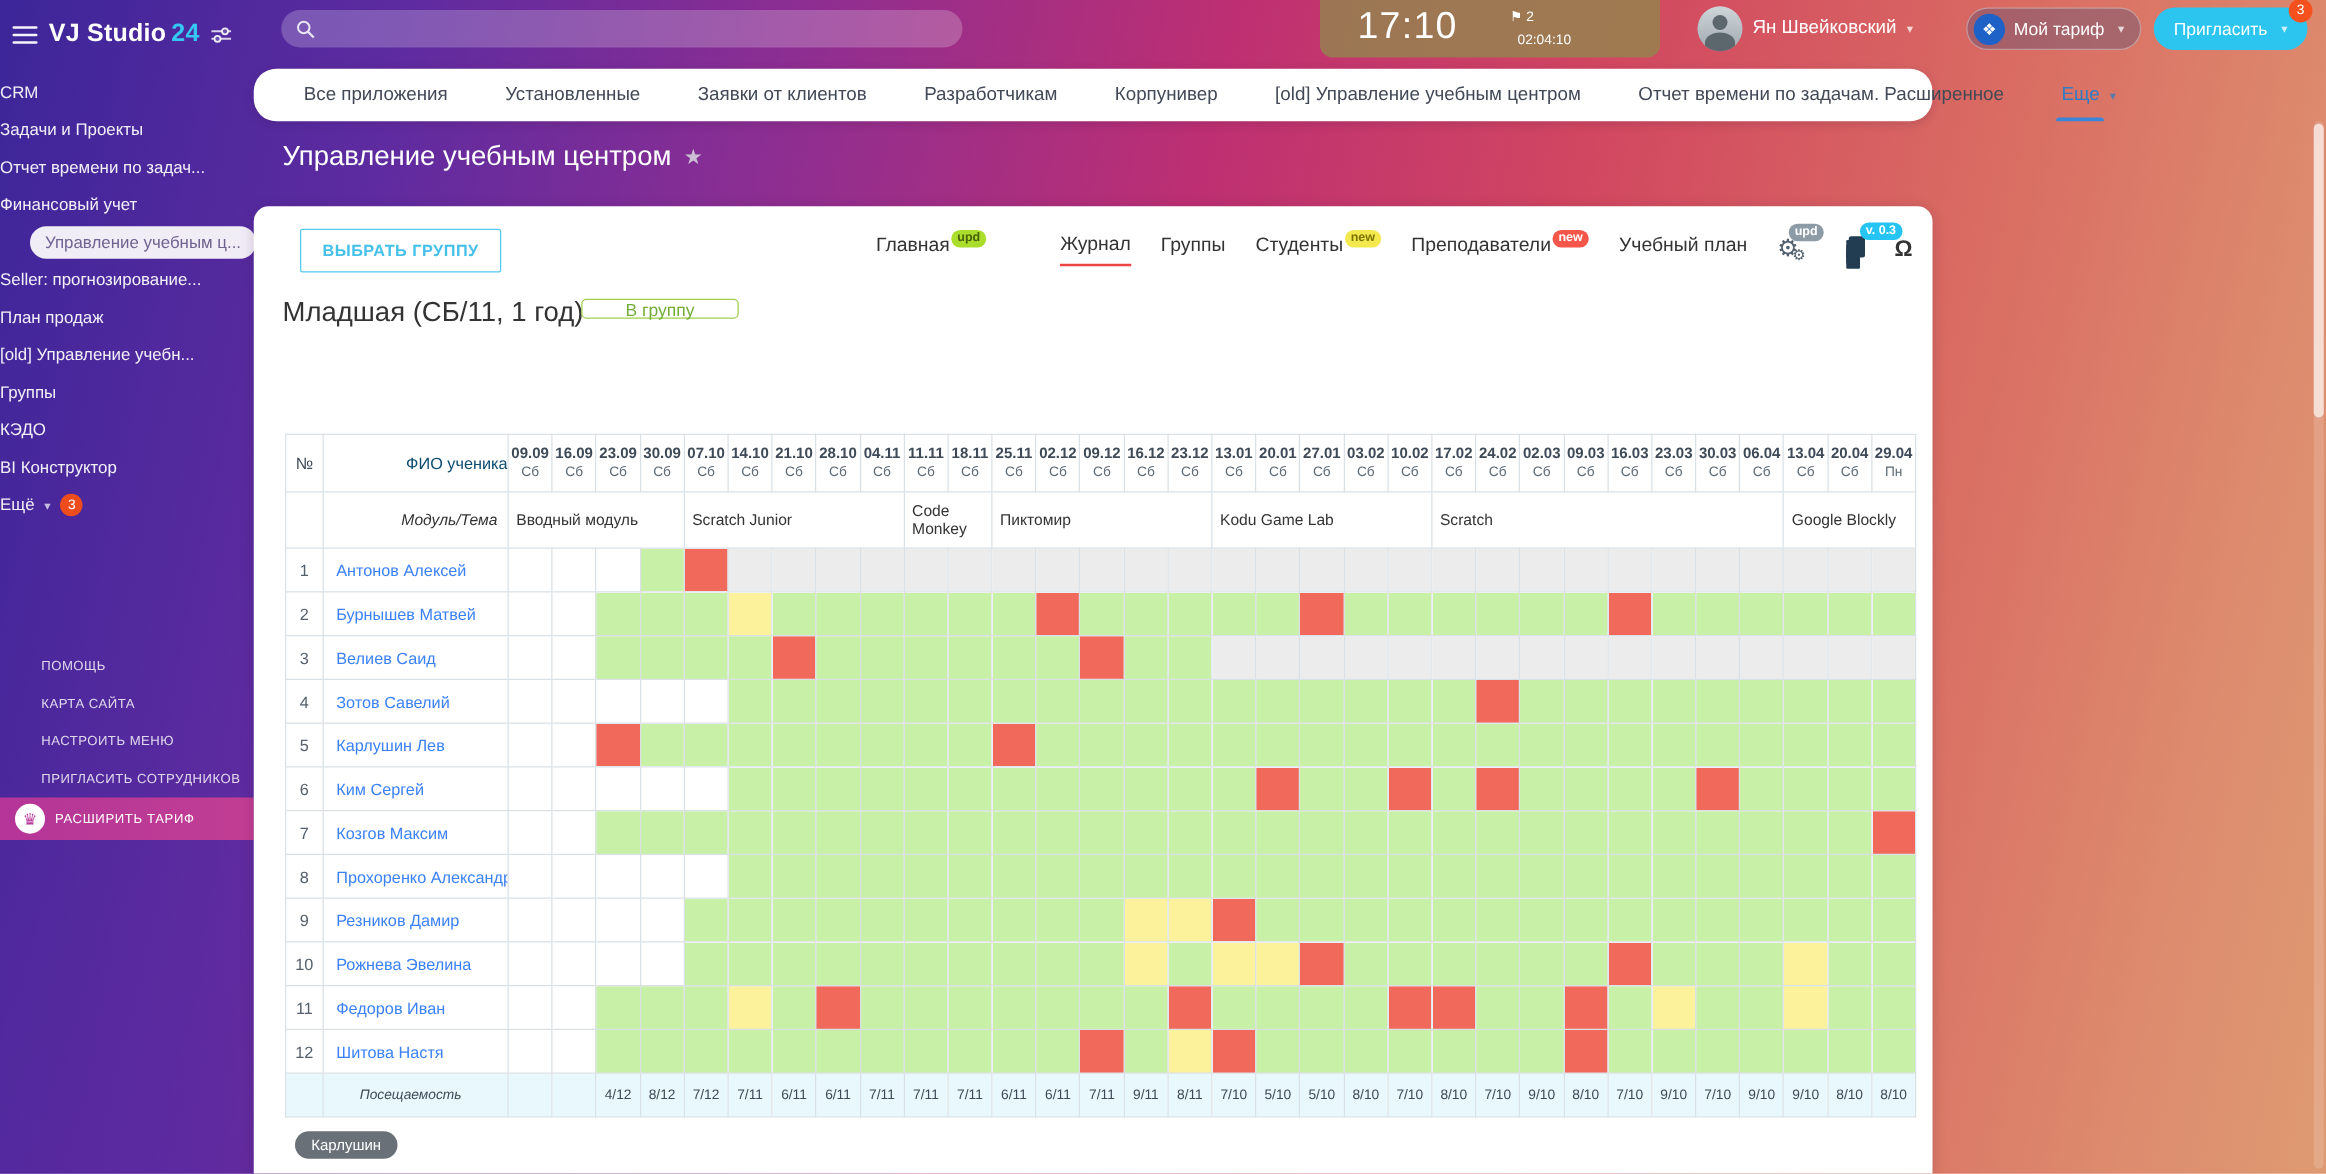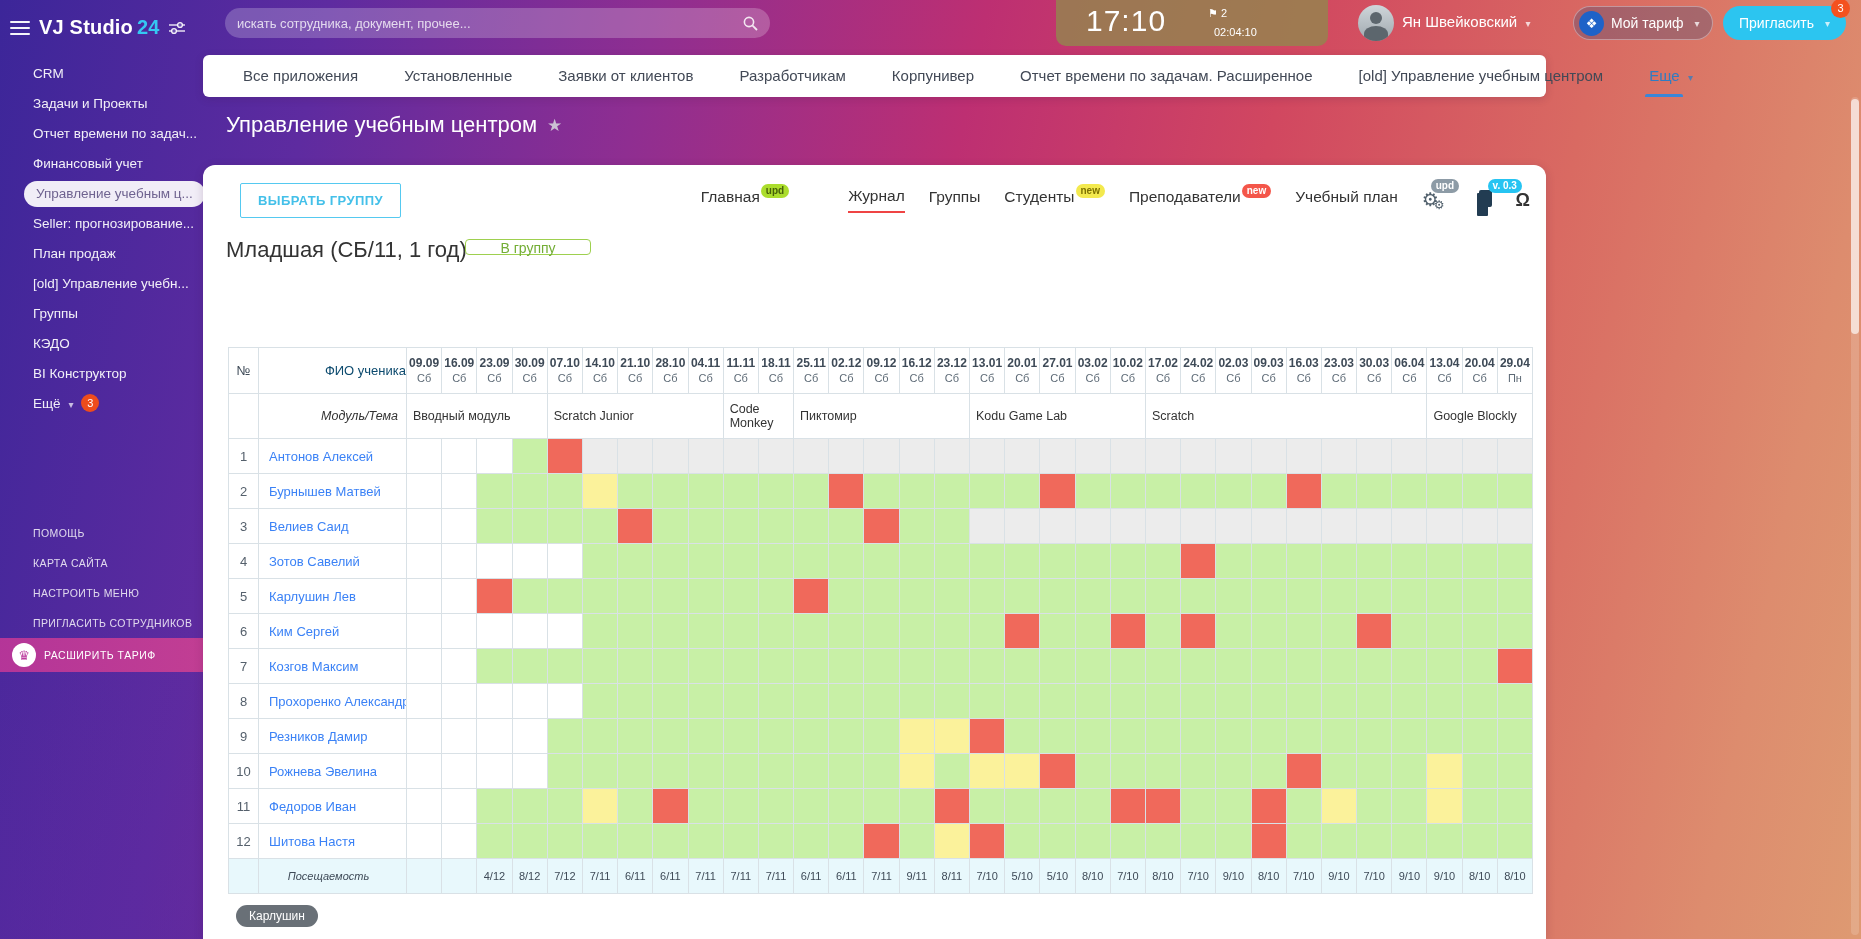--- a/index.html
+++ b/index.html
@@ -14,21 +14,21 @@
   .abs { position:absolute; }
 
   
   #sidebar { position:absolute; left:0; top:0; width:203px; height:939px; color:#fff; }
   #sidebar-header { display:flex; align-items:center; gap:9px; padding:16px 0 0 10px; }
   .burger { width:20px; height:14px; display:flex; flex-direction:column; justify-content:space-between; cursor:pointer; }
   .burger i { display:block; height:2px; background:rgba(255,255,255,.95); border-radius:1px; }
   .logo { font-size:20px; font-weight:700; letter-spacing:.2px; white-space:nowrap; }
   .logo .suffix { color:#35c7f2; font-weight:700; margin-left:4px; }
   #sidebar-list { margin-top:20px; }
-  .side-item { height:30px; line-height:30px; padding-left:33px; font-size:13.5px; color:rgba(255,255,255,.93); white-space:nowrap; cursor:pointer; }
+  .side-item { height:30px; line-height:30px; font-size:13.5px; color:rgba(255,255,255,.93); white-space:nowrap; cursor:pointer; }
   .side-item.active { padding-left:0; }
   .side-item.active span.pill { display:inline-block; background:rgba(250,248,252,.95); color:#6f6390; border-radius:15px; height:26px; line-height:26px; margin-left:24px; padding:0 12px; }
   .side-badge { display:inline-block; min-width:18px; height:18px; line-height:18px; text-align:center; background:#ee4c1c; color:#fff; border-radius:50%; font-size:11px; margin-left:8px; vertical-align:1px; }
   .chev { font-size:10px; opacity:.75; margin-left:4px; }
   #sidebar-footer { position:absolute; left:0; top:518px; width:203px; }
   .side-link { padding-left:33px; height:30px; line-height:30px; font-size:10.5px; letter-spacing:.4px; color:rgba(255,255,255,.82); cursor:pointer; white-space:nowrap; }
   #upgrade-bar { position:absolute; left:0; top:638px; width:203px; height:34px; background:linear-gradient(90deg, rgba(186,54,152,.95), rgba(204,64,146,.9)); display:flex; align-items:center; gap:8px; padding-left:12px; cursor:pointer; }
   #upgrade-bar .crown-circle { width:24px; height:24px; border-radius:50%; background:#fff; display:flex; align-items:center; justify-content:center; color:#bc3c9e; font-size:13px; }
   #upgrade-bar .lbl { font-size:10.5px; letter-spacing:.5px; color:#fff; }
 
@@ -43,21 +43,21 @@
   #avatar { left:1358px; top:5px; width:36px; height:36px; border-radius:50%; background:linear-gradient(180deg,#cfd6da,#9fa8ae); overflow:hidden; cursor:pointer; }
   #avatar .head { position:absolute; left:12px; top:7px; width:12px; height:12px; border-radius:50%; background:#5c666d; }
   #avatar .body { position:absolute; left:6px; top:21px; width:24px; height:16px; border-radius:50% 50% 0 0; background:#5c666d; }
   #user-name { left:1402px; top:13px; color:#fff; font-size:15px; cursor:pointer; white-space:nowrap; }
   #tariff-btn { left:1573px; top:6px; height:34px; border-radius:17px; background:rgba(70,78,120,.35); border:1px solid rgba(255,255,255,.35); display:flex; align-items:center; gap:7px; padding:0 12px 0 5px; color:#fff; font-size:14px; cursor:pointer; }
   #tariff-btn .ticon { width:25px; height:25px; border-radius:50%; background:#1e62c8; display:flex; align-items:center; justify-content:center; font-size:13px; color:#fff; }
   #invite-btn { left:1723px; top:6px; height:34px; border-radius:17px; background:#2cc5f0; color:#fff; font-size:14px; display:flex; align-items:center; gap:7px; padding:0 16px; cursor:pointer; }
   #invite-badge { position:absolute; right:-4px; top:-7px; min-width:19px; height:19px; line-height:19px; border-radius:50%; background:#f4511e; color:#fff; font-size:11px; text-align:center; }
 
   
-  #appnav { left:203px; top:55px; width:1343px; height:42px; background:#fff; border-radius:6px; display:flex; align-items:center; padding:0 40px; box-shadow:0 2px 8px rgba(60,20,60,.18); }
+  #appnav { left:203px; top:55px; width:1343px; height:42px; background:#fff; border-radius:18px; display:flex; align-items:center; padding:0 40px; box-shadow:0 2px 8px rgba(60,20,60,.18); }
   .appnav-tab { font-size:15px; color:#424956; margin-right:46px; white-space:nowrap; cursor:pointer; height:42px; line-height:42px; position:relative; }
   .appnav-tab.active { color:#2f7cc3; margin-left:auto; margin-right:20px;text-align:center; }
   .appnav-tab.active::after { content:""; position:absolute; left:-4px; right:10px; bottom:0; height:3px; background:#3a86d8; border-radius:2px 2px 0 0; }
   .appnav-tab .chev { color:inherit; }
 
   
   #page-title { left:226px; top:112px; color:#fff; font-size:22px; font-weight:400; display:flex; align-items:center; gap:10px; }
   #page-title .star { color:#d3cfda; font-size:17px; opacity:.9; }
 
   
@@ -147,21 +147,20 @@
       <div class="side-link">НАСТРОИТЬ МЕНЮ</div>
       <div class="side-link">ПРИГЛАСИТЬ СОТРУДНИКОВ</div>
     </div>
   <div id="upgrade-bar">
     <span class="crown-circle">♛</span>
     <span class="lbl">РАСШИРИТЬ ТАРИФ</span>
   </div>
 </div>
 
 <div id="search-wrap" class="abs">
-  <input id="search-input" placeholder="искать сотрудника, документ, прочее..." style="">
   <svg width="15" height="15" viewBox="0 0 15 15">
     <circle cx="6" cy="6" r="4.6" fill="none" stroke="rgba(255,255,255,.85)" stroke-width="1.6"></circle>
     <line x1="9.6" y1="9.6" x2="14" y2="14" stroke="rgba(255,255,255,.85)" stroke-width="1.8"></line>
   </svg>
 </div>
 
 <div id="clock-panel" class="abs">
   <span id="clock-time">17:10</span>
   <span id="clock-flag">⚑ <span>2</span></span>
   <span id="clock-timer">02:04:10</span>
@@ -184,22 +183,22 @@
   <span class="chev">▾</span>
   <span id="invite-badge">3</span>
 </div>
 
 <div id="appnav" class="abs">
     <div class="appnav-tab">Все приложения</div>
     <div class="appnav-tab">Установленные</div>
     <div class="appnav-tab">Заявки от клиентов</div>
     <div class="appnav-tab">Разработчикам</div>
     <div class="appnav-tab">Корпунивер</div>
+    <div class="appnav-tab">[old] Управление учебным центром</div>
     <div class="appnav-tab">Отчет времени по задачам. Расширенное</div>
-    <div class="appnav-tab">[old] Управление учебным центром</div>
     <div class="appnav-tab active">Еще <span class="chev">▾</span></div>
   </div>
 
 <div id="page-title" class="abs">
   <span>Управление учебным центром</span>
   <span class="star">★</span>
 </div>
 
 <div id="card" class="abs">
   <button id="select-group-btn">ВЫБРАТЬ ГРУППУ</button>

